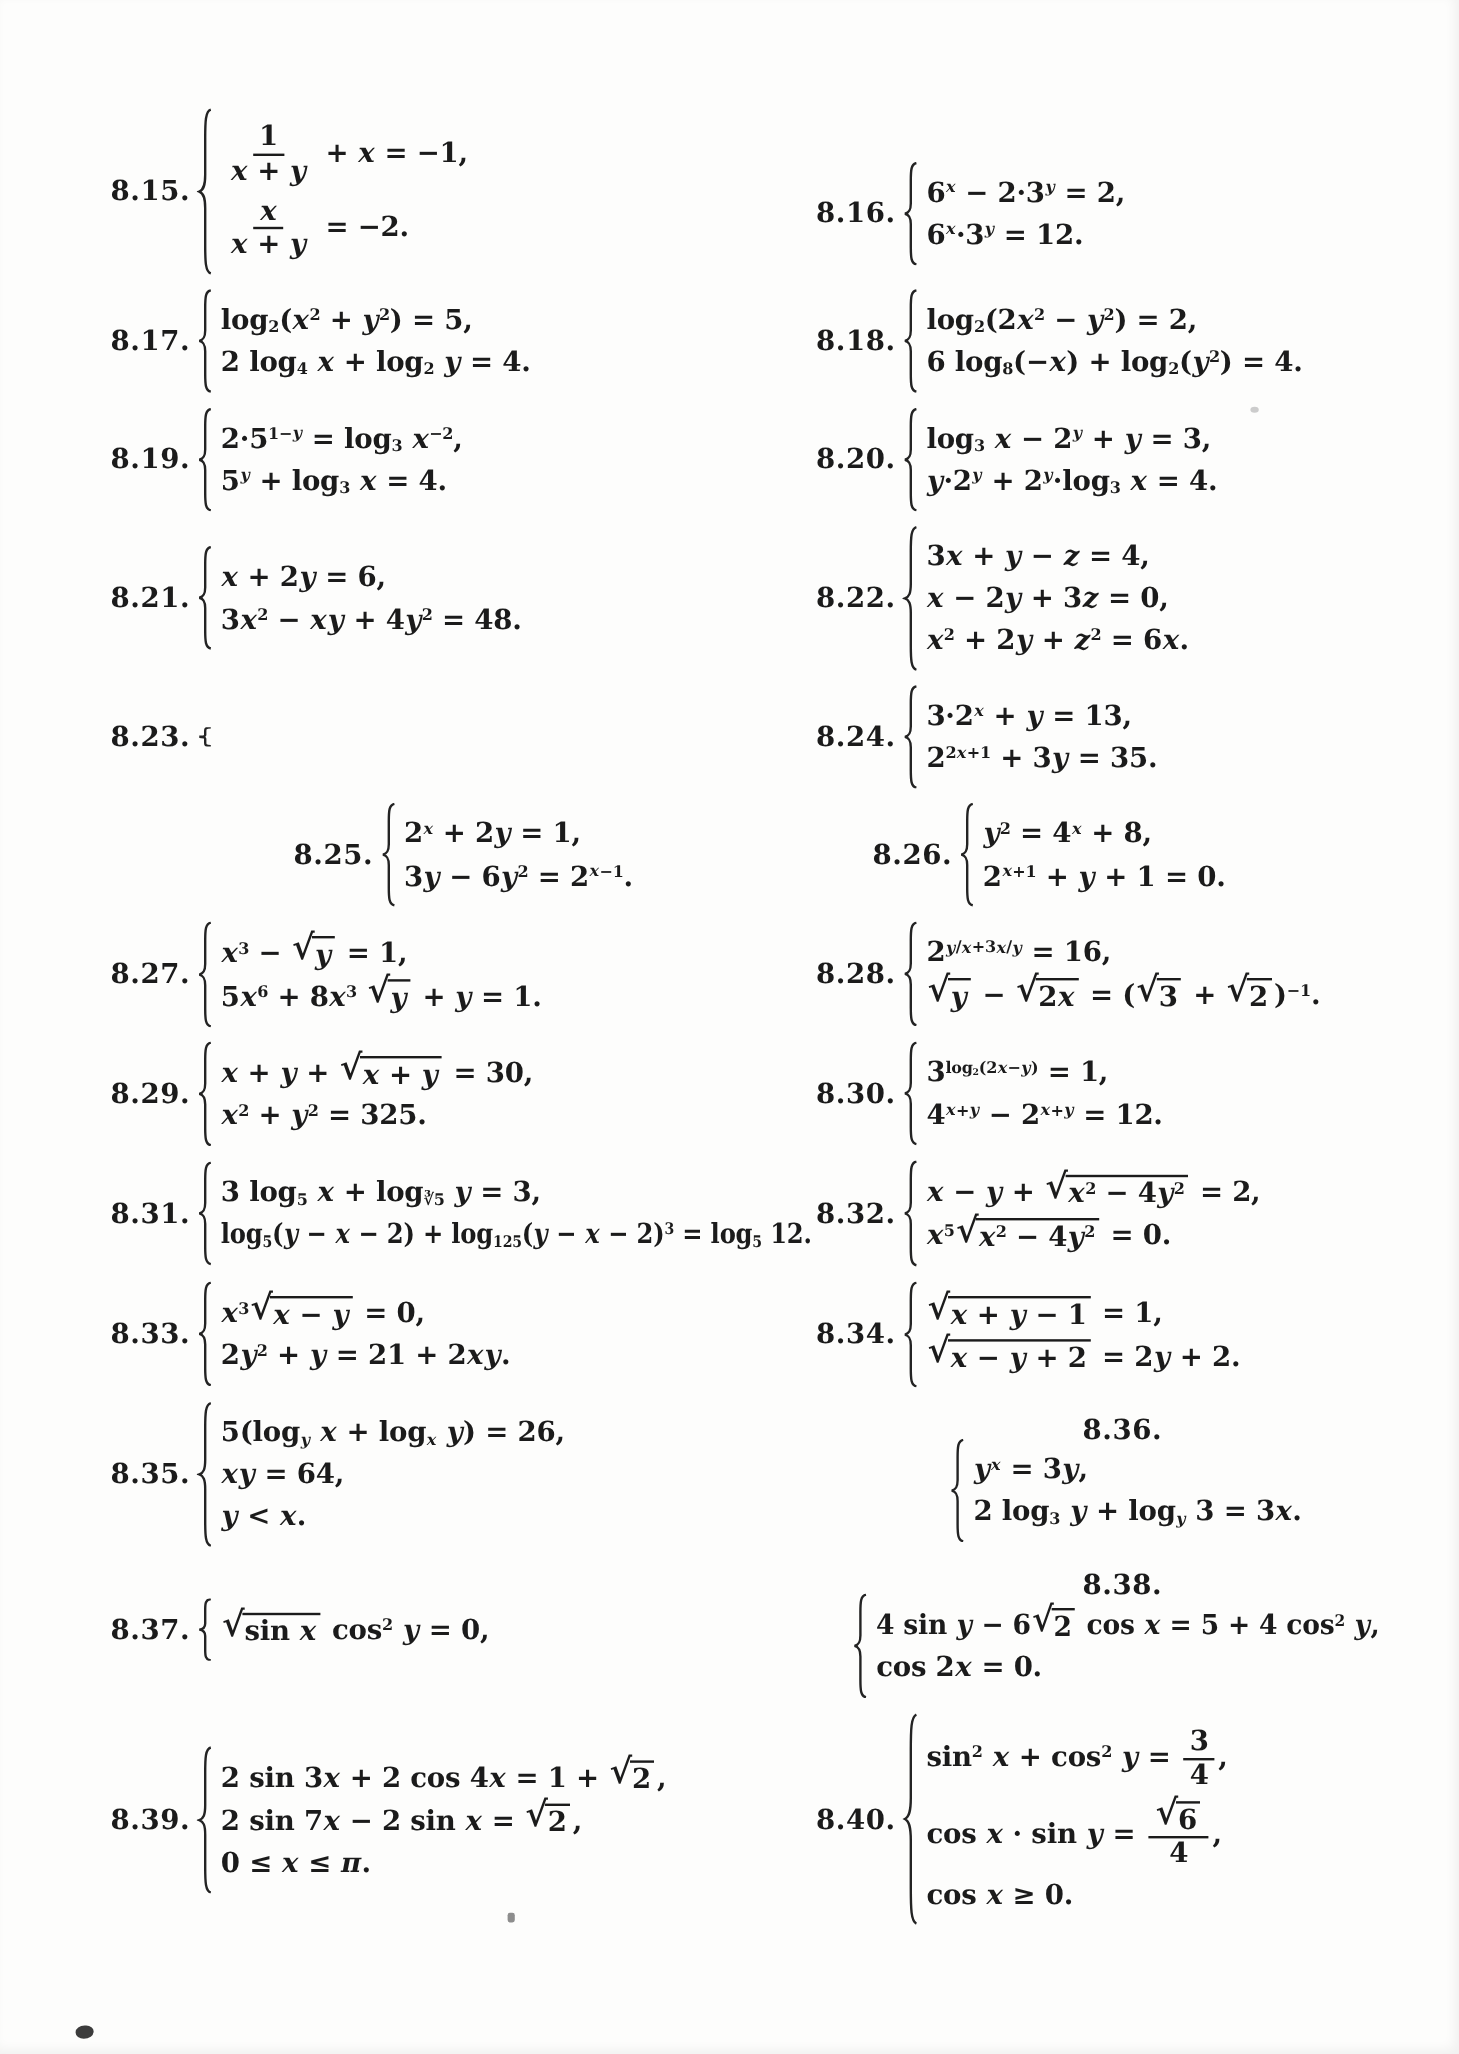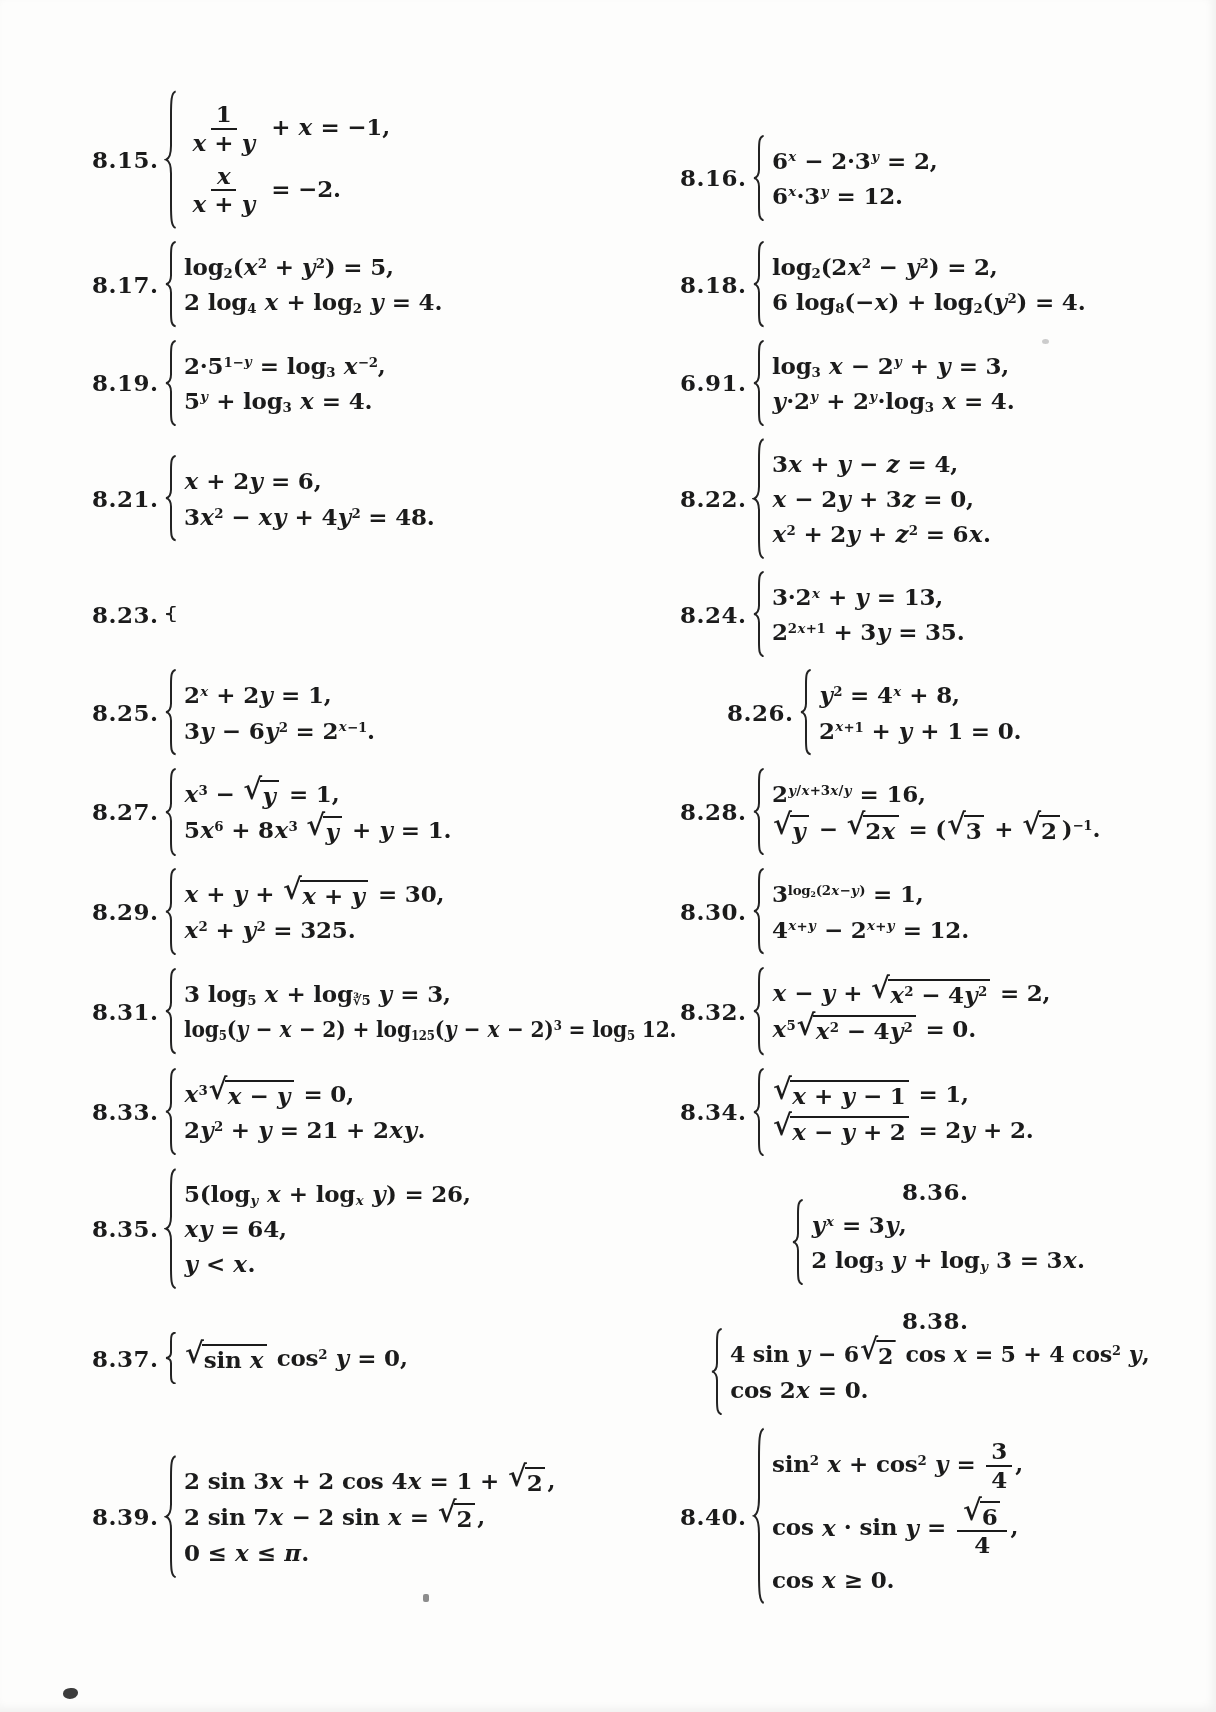--- a/index.html
+++ b/index.html
@@ -114,21 +114,21 @@
           <svg class="brace" viewBox="0 0 12 100" preserveAspectRatio="none">
             <path d="M10 1 C6.2 2 6 8 6 18 L6 40 C6 46.5 4.8 49 1.8 50 C4.8 51 6 53.5 6 60 L6 82 C6 92 6.2 98 10 99" fill="none" stroke="#232323" stroke-width="2" vector-effect="non-scaling-stroke"></path>
           </svg>
           <span class="lines">
             <span class="mline">2·5<sup>1−<i>y</i></sup> = <span class="rm">log</span><sub>3</sub> <i>x</i><sup>−2</sup>,</span>
             <span class="mline">5<sup><i>y</i></sup> + <span class="rm">log</span><sub>3</sub> <i>x</i> = 4.</span>
           </span>
         </span>
       </div>
       <div class="problem" style="grid-area: 3 / 2;">
-        <span class="pnum">6.91.</span>
+        <span class="pnum">8.20.</span>
         <span class="sys">
           <svg class="brace" viewBox="0 0 12 100" preserveAspectRatio="none">
             <path d="M10 1 C6.2 2 6 8 6 18 L6 40 C6 46.5 4.8 49 1.8 50 C4.8 51 6 53.5 6 60 L6 82 C6 92 6.2 98 10 99" fill="none" stroke="#232323" stroke-width="2" vector-effect="non-scaling-stroke"></path>
           </svg>
           <span class="lines">
             <span class="mline"><span class="rm">log</span><sub>3</sub> <i>x</i> − 2<sup><i>y</i></sup> + <i>y</i> = 3,</span>
             <span class="mline"><i>y</i>·2<sup><i>y</i></sup> + 2<sup><i>y</i></sup>·<span class="rm">log</span><sub>3</sub> <i>x</i> = 4.</span>
           </span>
         </span>
       </div>
@@ -170,21 +170,21 @@
         <span class="sys">
           <svg class="brace" viewBox="0 0 12 100" preserveAspectRatio="none">
             <path d="M10 1 C6.2 2 6 8 6 18 L6 40 C6 46.5 4.8 49 1.8 50 C4.8 51 6 53.5 6 60 L6 82 C6 92 6.2 98 10 99" fill="none" stroke="#232323" stroke-width="2" vector-effect="non-scaling-stroke"></path>
           </svg>
           <span class="lines">
             <span class="mline">3·2<sup><i>x</i></sup> + <i>y</i> = 13,</span>
             <span class="mline">2<sup>2<i>x</i>+1</sup> + 3<i>y</i> = 35.</span>
           </span>
         </span>
       </div>
-      <div class="problem" style="grid-area: 6 / 1;">
+      <div class="problem" style="grid-area: 6 / 1; justify-content: center;">
         <span class="pnum">8.25.</span>
         <span class="sys">
           <svg class="brace" viewBox="0 0 12 100" preserveAspectRatio="none">
             <path d="M10 1 C6.2 2 6 8 6 18 L6 40 C6 46.5 4.8 49 1.8 50 C4.8 51 6 53.5 6 60 L6 82 C6 92 6.2 98 10 99" fill="none" stroke="#232323" stroke-width="2" vector-effect="non-scaling-stroke"></path>
           </svg>
           <span class="lines">
             <span class="mline">2<sup><i>x</i></sup> + 2<i>y</i> = 1,</span>
             <span class="mline">3<i>y</i> − 6<i>y</i><sup>2</sup> = 2<sup><i>x</i>−1</sup>.</span>
           </span>
         </span>

